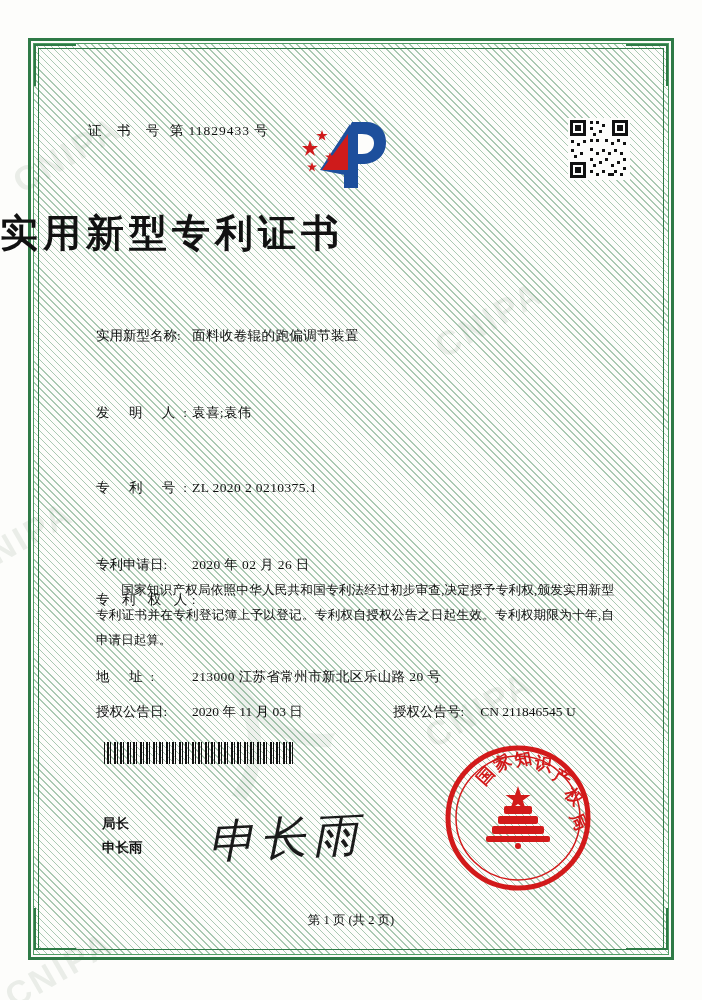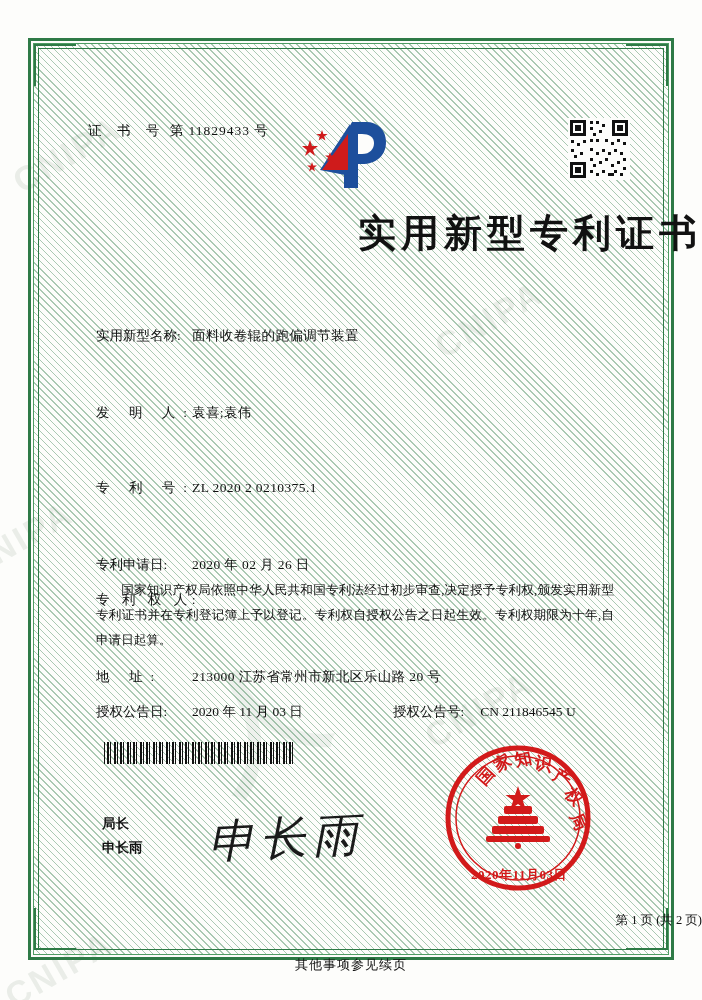--- a/index.html
+++ b/index.html
@@ -102,21 +102,21 @@
   }
   .qr {
     position: absolute;
     right: 72px; top: 118px;
     width: 62px; height: 62px;
   }
 
   .title {
     position: absolute;
     left: 0; right: 0; top: 208px;
-    text-align: right;
+    text-align: left;
     font-size: 38px;
     font-weight: bold;
     letter-spacing: 5px;
     color: #111;
     font-family: "DejaVu Serif", serif;
   }
 
   
   .fields {
     position: absolute;
@@ -203,21 +203,21 @@
     font-size: 13px;
     color: #d21a1a;
     letter-spacing: .5px;
     font-weight: bold;
   }
 
   
   .page-no {
     position: absolute;
     left: 0; right: 0; top: 912px;
-    text-align: right;
+    text-align: center;
     font-size: 12.5px;
     color: #111;
   }
   .footnote {
     position: absolute;
     left: 0; right: 0; top: 956px;
     text-align: center;
     font-size: 13px;
     color: #111;
     letter-spacing: 1px;
@@ -390,18 +390,16 @@
         <text transform="translate(42,44) rotate(-48)">国</text>
         <text transform="translate(56,30) rotate(-31)">家</text>
         <text transform="translate(74,24) rotate(-12)">知</text>
         <text transform="translate(92,26) rotate(10)">识</text>
         <text transform="translate(110,36) rotate(30)">产</text>
         <text transform="translate(122,52) rotate(48)">权</text>
         <text transform="translate(128,74) rotate(66)">局</text>
       </g>
     </svg>
   </div>
-  <div class="seal-date">2020年11月03日</div>
 
   <div class="page-no">第 1 页 (共 2 页)</div>
-  <div class="footnote">其他事项参见续页</div>
 
 </div>
 
 </body></html>

